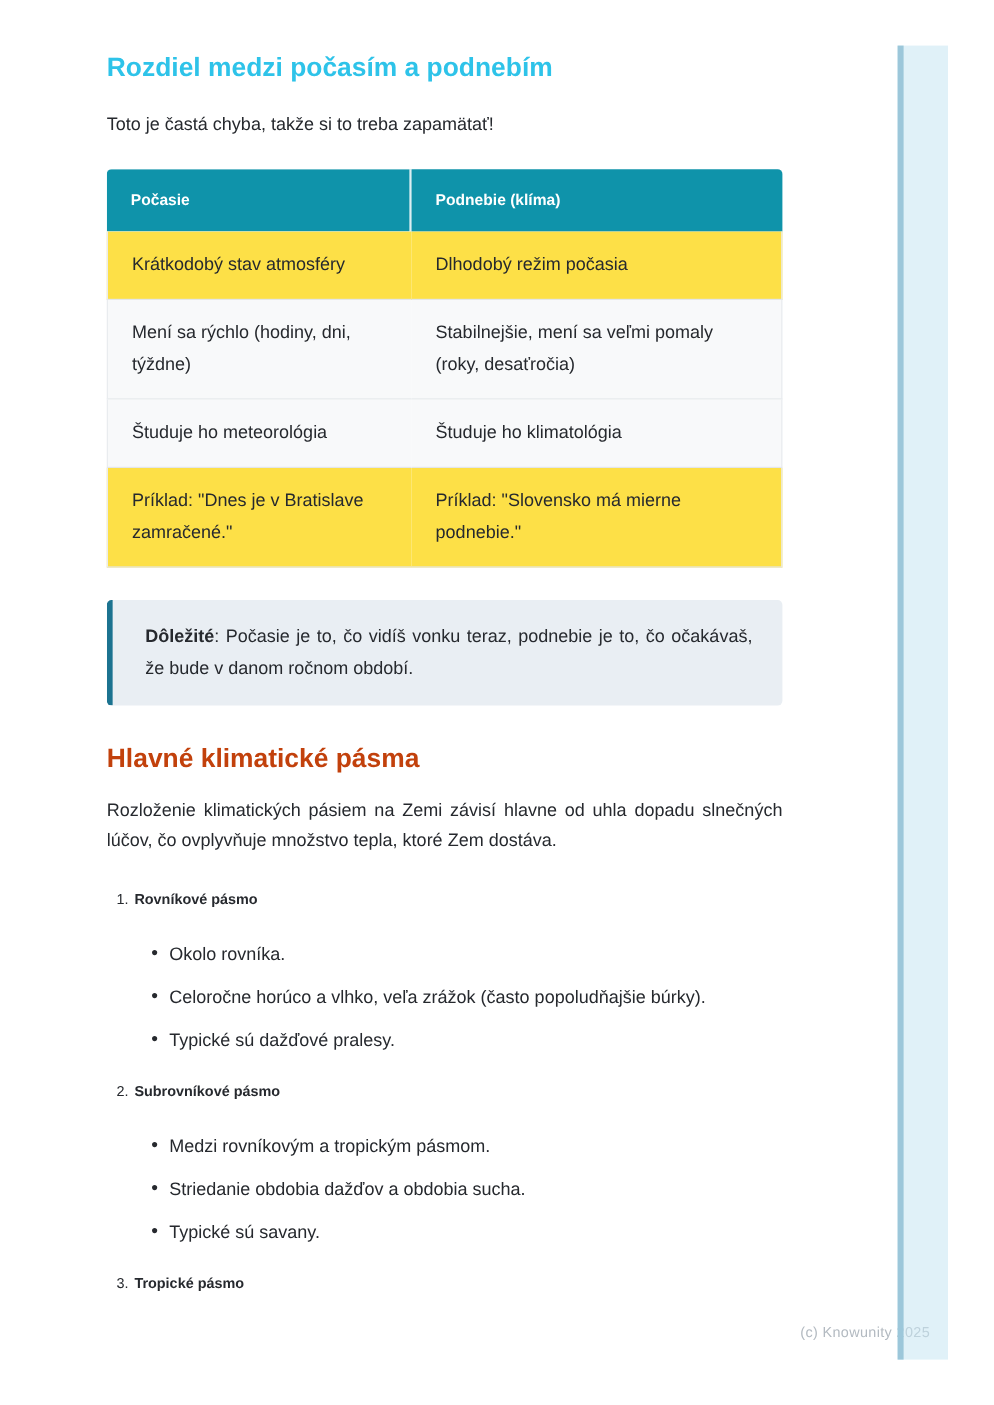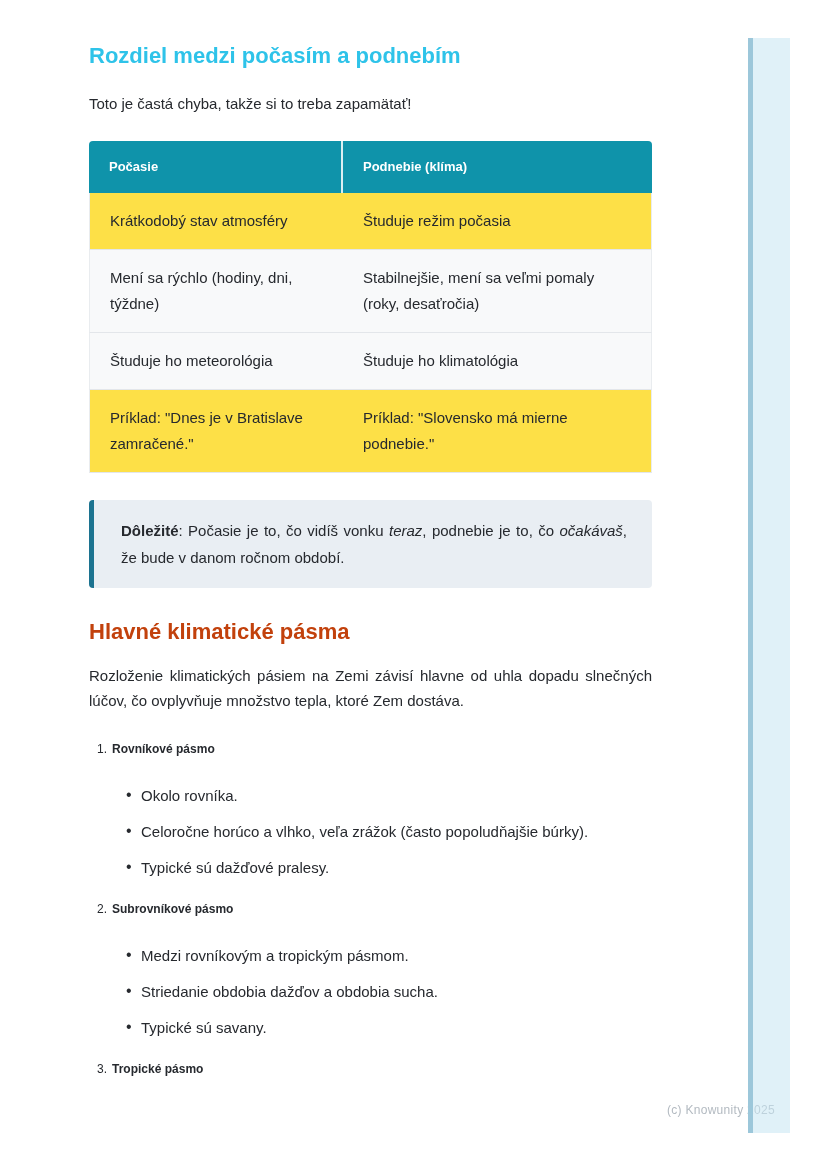--- a/index.html
+++ b/index.html
@@ -66,21 +66,21 @@
     margin-top: 27px;
     background: #e9eef3;
     border-left: 5px solid #1c7390;
     border-radius: 4px;
     padding: 17px 25px 17px 27px;
     font-size: 15px;
     line-height: 27px;
     text-align: justify;
   }
   .callout .b { font-weight: 700; }
-  .callout .i { font-style: italic; }
+  .callout .i { }
   .h2 {
     font-size: 22px;
     font-weight: 700;
     color: #c2410c;
     line-height: 1.2;
     margin: 31px 0 17px 0;
   }
   .para {
     font-size: 15px;
     line-height: 25px;
@@ -147,21 +147,21 @@
     <table class="cmp">
       <thead>
         <tr>
           <th>Počasie</th>
           <th>Podnebie (klíma)</th>
         </tr>
       </thead>
       <tbody>
         <tr>
           <td>Krátkodobý stav atmosféry</td>
-          <td>Študuje režim počasia</td>
+          <td>Dlhodobý režim počasia</td>
         </tr>
         <tr class="striped">
           <td>Mení sa rýchlo (hodiny, dni, týždne)</td>
           <td>Stabilnejšie, mení sa veľmi pomaly (roky, desaťročia)</td>
         </tr>
         <tr class="striped">
           <td>Študuje ho meteorológia</td>
           <td>Študuje ho klimatológia</td>
         </tr>
         <tr>

